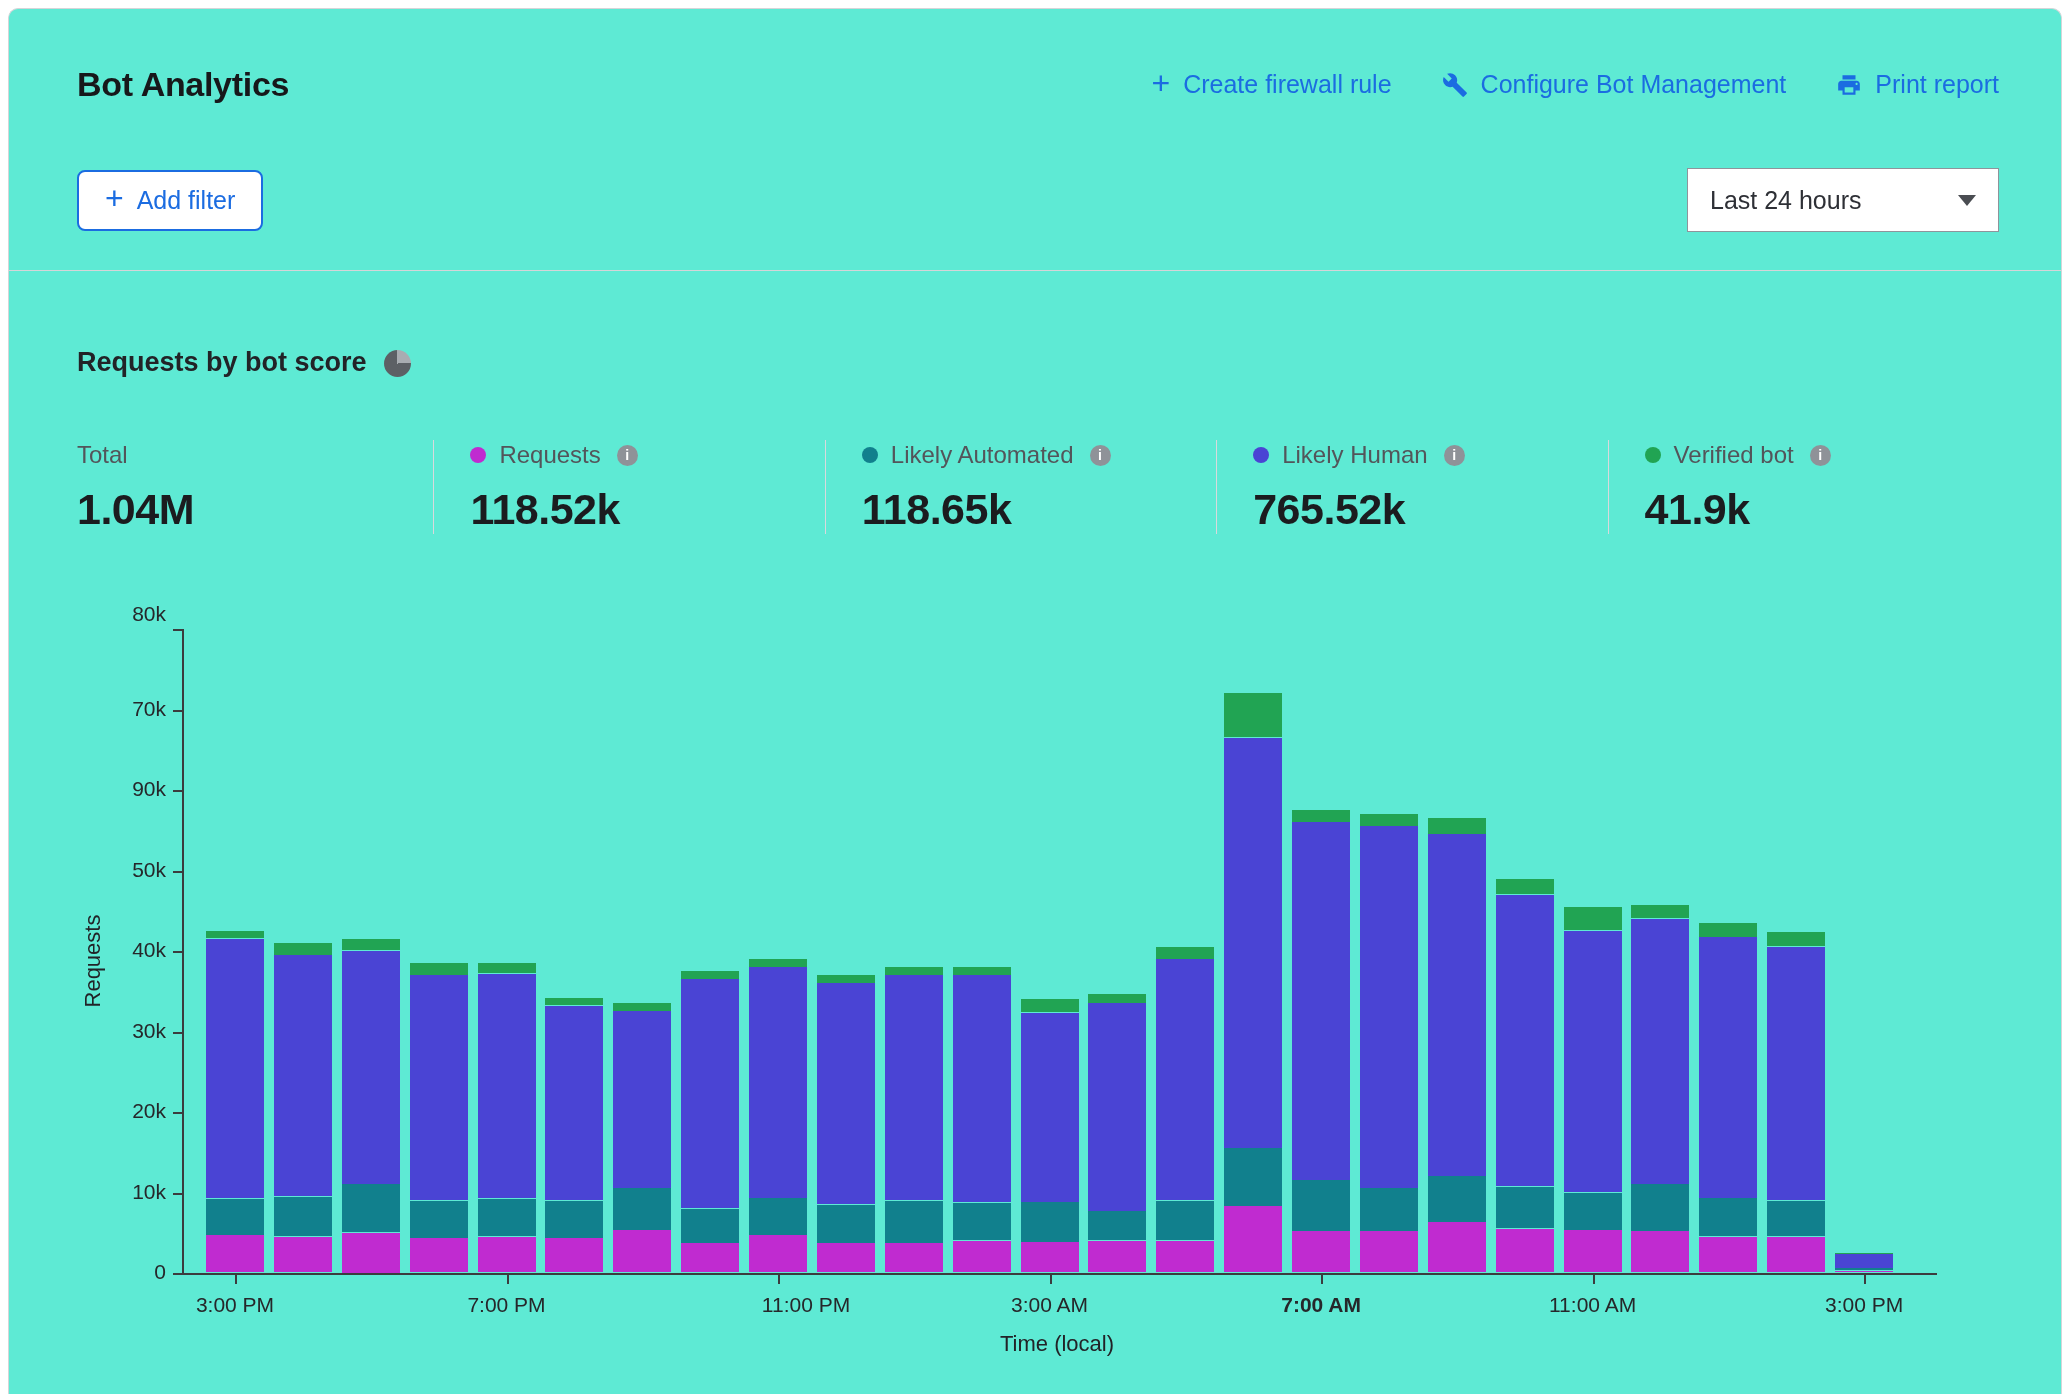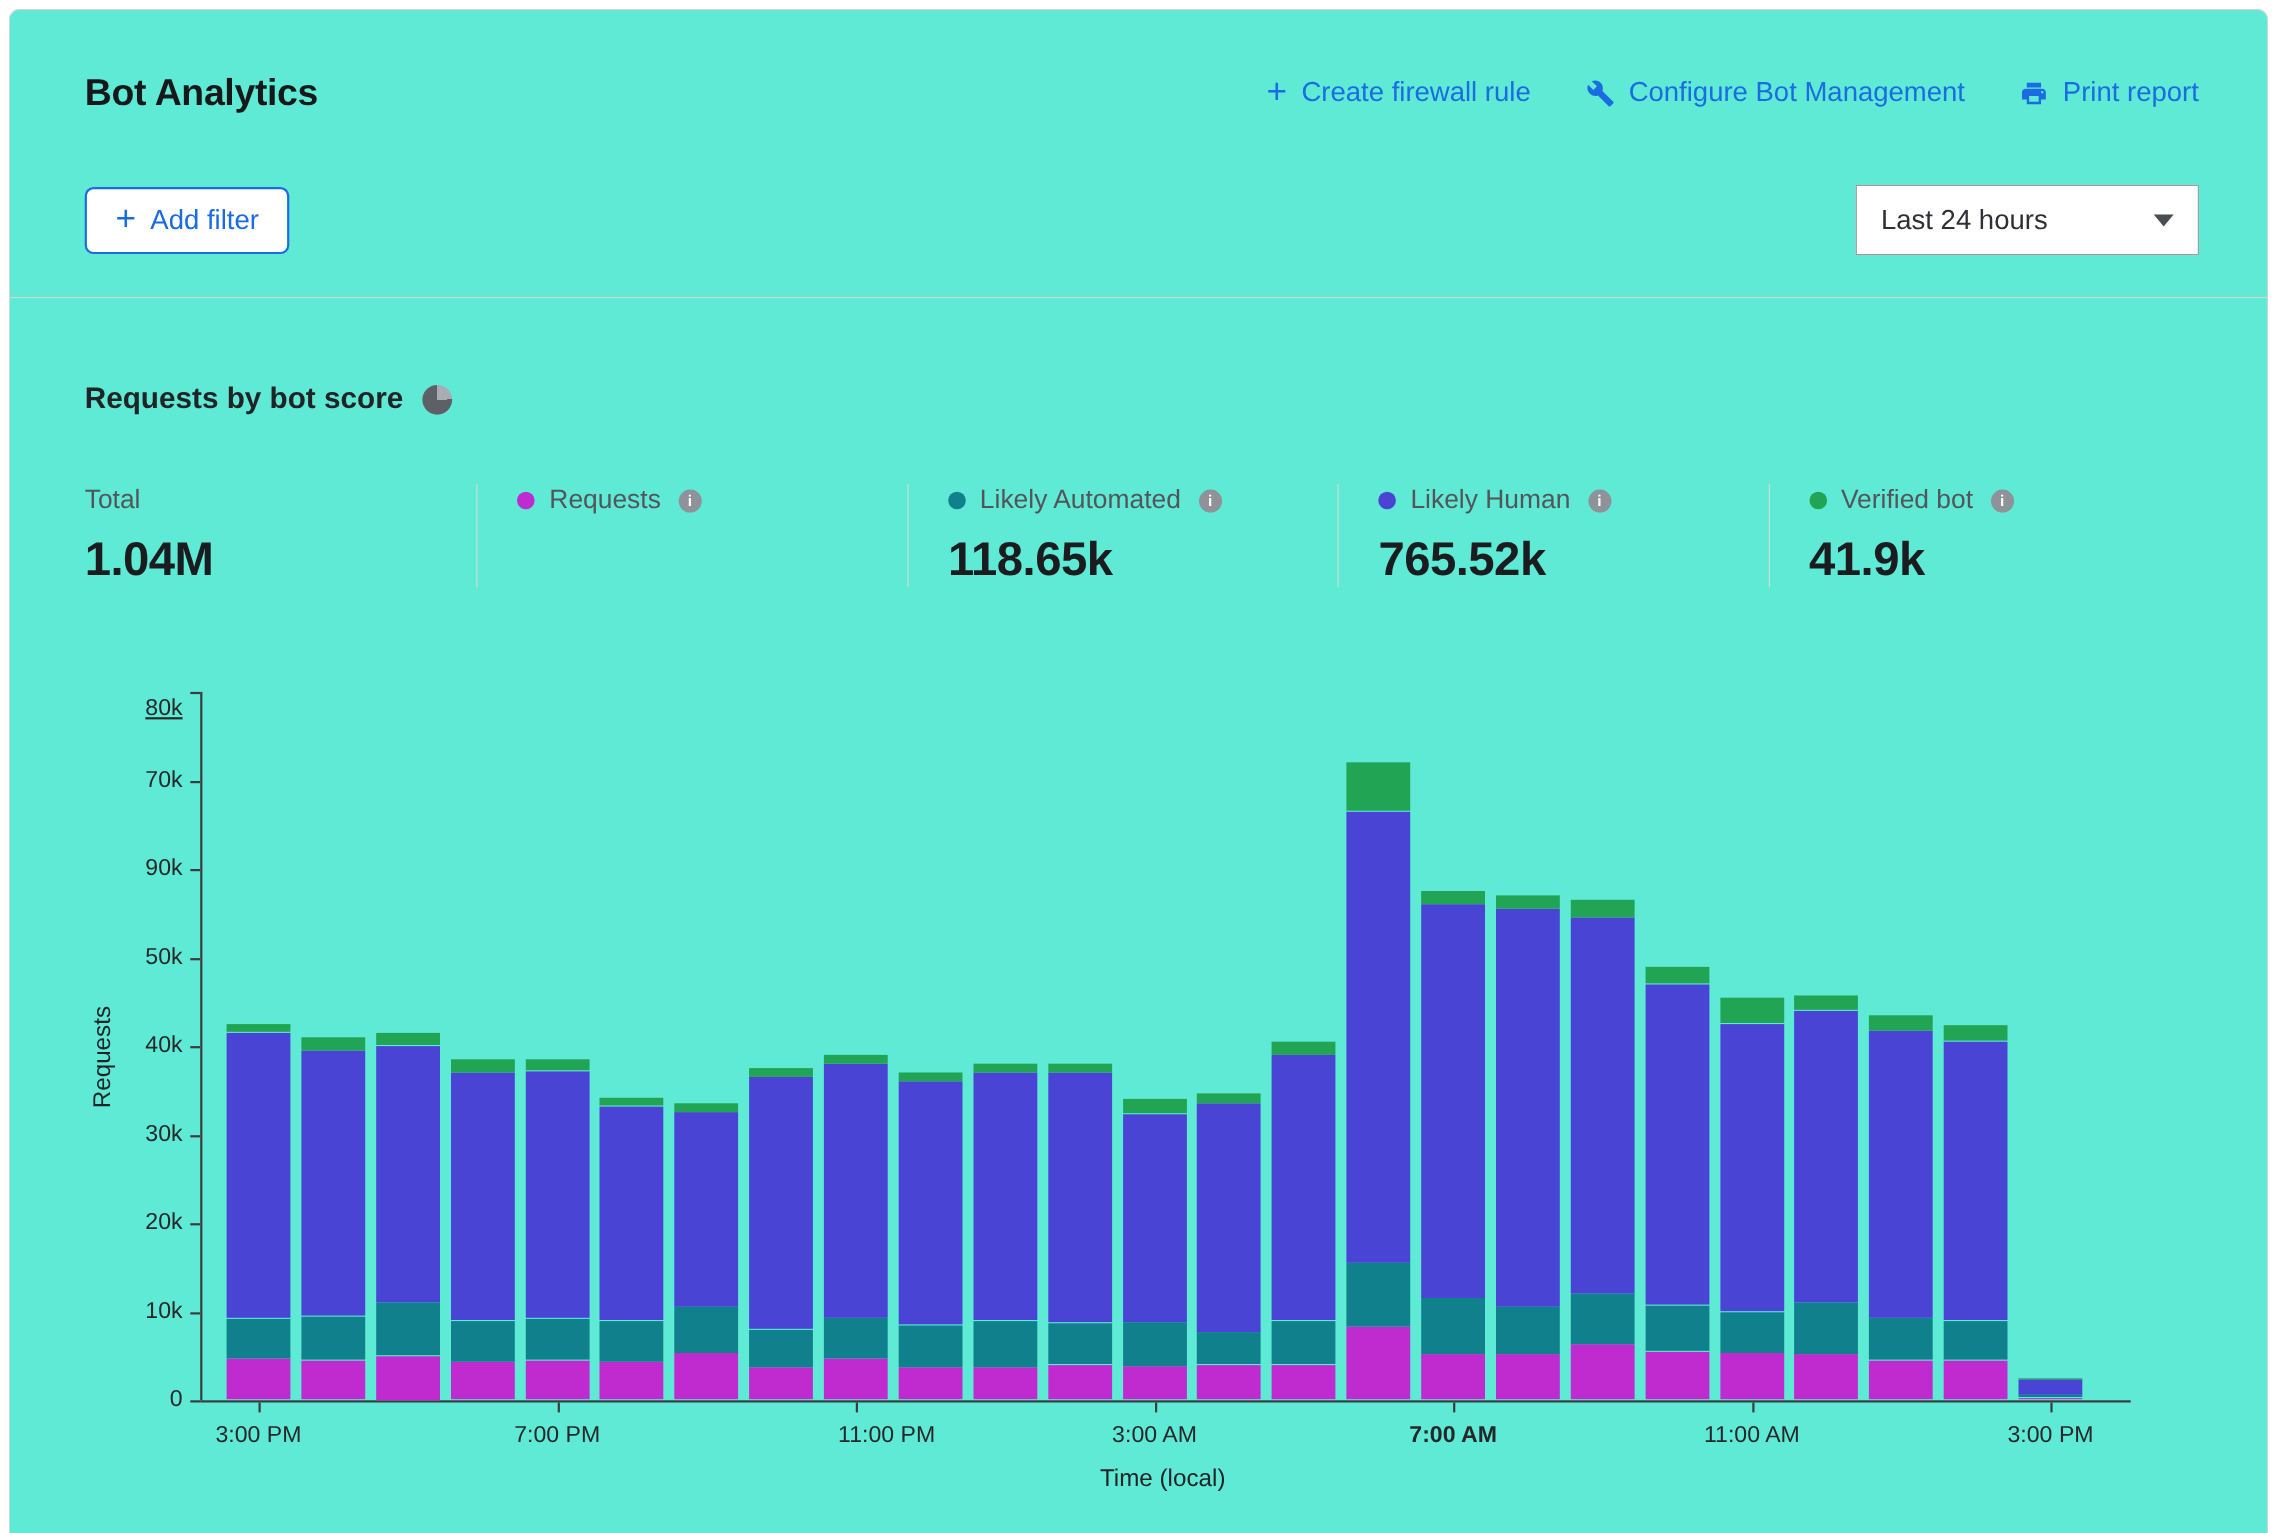--- a/index.html
+++ b/index.html
@@ -126,20 +126,21 @@
           <span>Total</span>
         </div>
       <div class="stat-value">1.04M</div>
     </div>
     <div class="stat">
       <div class="stat-head">
         <span class="dot" style="background: rgb(192, 43, 208);"></span>
         <span>Requests</span>
         <span class="info">i</span>
       </div>
+      <div class="stat-value">118.52k</div>
     </div>
     <div class="stat">
       <div class="stat-head">
         <span class="dot" style="background: rgb(17, 128, 141);"></span>
         <span>Likely Automated</span>
         <span class="info">i</span>
       </div>
       <div class="stat-value">118.65k</div>
     </div>
     <div class="stat">
@@ -174,21 +175,21 @@
       <div class="ytick-label" style="left: 61px; top: 444.5px;">30k</div>
       <div class="tickmark" style="left: 164px; top: 457.5px; width: 9px; height: 2px;"></div>
       <div class="ytick-label" style="left: 61px; top: 364px;">40k</div>
       <div class="tickmark" style="left: 164px; top: 377px; width: 9px; height: 2px;"></div>
       <div class="ytick-label" style="left: 61px; top: 283.5px;">50k</div>
       <div class="tickmark" style="left: 164px; top: 296.5px; width: 9px; height: 2px;"></div>
       <div class="ytick-label" style="left: 61px; top: 203px;">90k</div>
       <div class="tickmark" style="left: 164px; top: 216px; width: 9px; height: 2px;"></div>
       <div class="ytick-label" style="left: 61px; top: 122.5px;">70k</div>
       <div class="tickmark" style="left: 164px; top: 135.5px; width: 9px; height: 2px;"></div>
-      <div class="ytick-label" style="left: 61px; top: 58px; text-decoration: underline;">80k</div>
+      <div class="ytick-label" style="left: 61px; top: 28px;">80k</div>
       <div class="tickmark" style="left: 164px; top: 55px; width: 9px; height: 2px;"></div>
       <div class="bar-seg" style="left: 197px; top: 661.165px; width: 58px; height: 37.335px; background: rgb(192, 43, 208);"></div>
       <div class="bar-seg" style="left: 197px; top: 624.94px; width: 58px; height: 35.725px; background: rgb(17, 128, 141);"></div>
       <div class="bar-seg" style="left: 197px; top: 364.925px; width: 58px; height: 259.515px; background: rgb(74, 68, 212);"></div>
       <div class="bar-seg" style="left: 197px; top: 356.875px; width: 58px; height: 7.55px; background: rgb(33, 164, 83);"></div>
       <div class="bar-seg" style="left: 264.88px; top: 662.775px; width: 58px; height: 35.725px; background: rgb(192, 43, 208);"></div>
       <div class="bar-seg" style="left: 264.88px; top: 622.525px; width: 58px; height: 39.75px; background: rgb(17, 128, 141);"></div>
       <div class="bar-seg" style="left: 264.88px; top: 381.025px; width: 58px; height: 241px; background: rgb(74, 68, 212);"></div>
       <div class="bar-seg" style="left: 264.88px; top: 368.95px; width: 58px; height: 11.575px; background: rgb(33, 164, 83);"></div>
       <div class="bar-seg" style="left: 332.76px; top: 658.75px; width: 58px; height: 39.75px; background: rgb(192, 43, 208);"></div>

